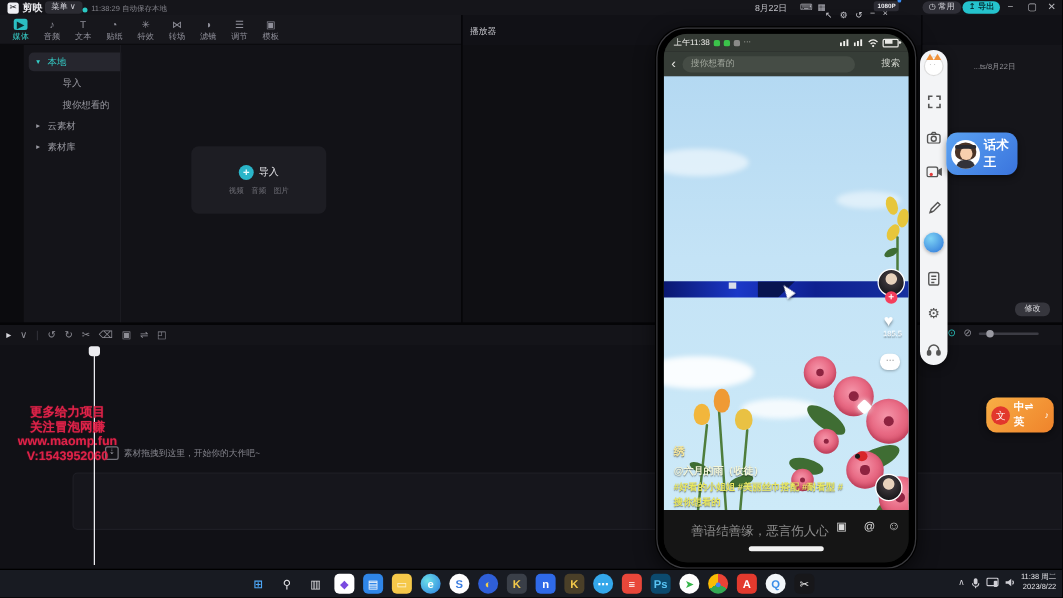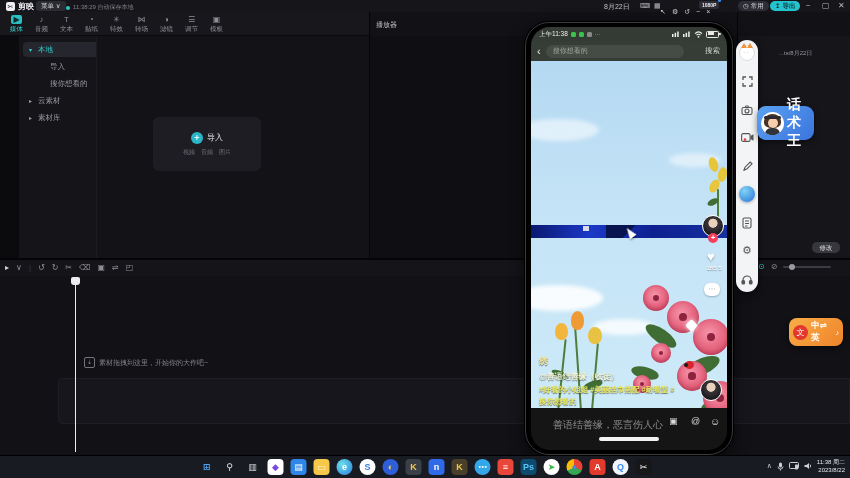--- a/index.html
+++ b/index.html
@@ -126,21 +126,21 @@
   .fball{width:16px;height:16px;border-radius:50%;background:radial-gradient(circle at 35% 30%,#7fd4f5,#2a72d8);box-shadow:0 1px 3px rgba(0,0,0,.3);}
   .gear-txt{font-size:11px;color:#555;}
 
   
   .assistant{position:absolute;left:757px;top:106px;width:57px;height:34px;background:linear-gradient(135deg,#5aa2f2,#3a74dd);border-radius:9px;box-shadow:0 2px 6px rgba(0,0,0,.45);z-index:13;display:flex;align-items:center;padding:0 4px;box-sizing:border-box;gap:3px;}
   .a-avatar{position:relative;width:23px;height:23px;border-radius:50%;background:#fff;overflow:hidden;flex:none;}
   .a-hair{position:absolute;left:3px;top:2px;width:17px;height:14px;border-radius:50% 50% 40% 40%;background:#4a3326;}
   .a-face{position:absolute;left:6.5px;top:6px;width:10px;height:10px;border-radius:50%;background:#f7cfae;}
   .a-band{position:absolute;left:3px;top:4px;width:17px;height:3px;border-radius:2px;background:#2a2a30;}
   .a-body{position:absolute;left:4px;top:16px;width:15px;height:8px;border-radius:6px 6px 0 0;background:#33333a;}
-  .a-label{color:#fff;font-weight:bold;font-size:14px;}
+  .a-label{color:#fff;font-weight:bold;font-size:10px;}
   .translate{position:absolute;left:789px;top:318px;width:54px;height:28px;background:linear-gradient(135deg,#f8ae45,#ef832b);border-radius:8px;box-shadow:0 2px 6px rgba(0,0,0,.45);z-index:13;display:flex;align-items:center;gap:3px;padding:0 4px;box-sizing:border-box;}
   .t-ic{width:15px;height:15px;border-radius:50%;background:#e2372c;color:#fff;font-size:8px;line-height:15px;text-align:center;flex:none;}
   .t-label{color:#fff;font-weight:bold;font-size:8.5px;}
   .t-note{color:#fff;font-size:7px;}
 
   
   .taskbar{position:absolute;left:0;top:455px;width:850px;height:23px;background:rgba(25,28,35,.96);border-top:1px solid #000;z-index:20;}
   .tb-center{position:absolute;left:50%;transform:translateX(-50%);top:3px;display:flex;gap:7px;}
   .tb-ic{width:16px;height:16px;border-radius:4px;display:flex;align-items:center;justify-content:center;font-size:9px;font-weight:bold;}
   .tb-tray{position:absolute;right:5px;top:2px;display:flex;align-items:center;gap:5px;}
@@ -286,20 +286,26 @@
         <div class="tl-knob"></div>
       </div>
   </div>
   <div class="tl-area"></div>
   <div class="track-strip"></div>
   <div class="playhead-cap"></div>
   <div class="playhead-line"></div>
   <div class="drop-hint">
     <span class="drop-ic">⇣</span>
     <span class="drop-txt">素材拖拽到这里，开始你的大作吧~</span>
+  </div>
+  <div class="watermark">
+    <div>更多给力项目</div>
+    <div>关注冒泡网赚</div>
+    <div>www.maomp.fun</div>
+    <div>V:1543952060</div>
   </div>
 
   <div class="phone">
     <div class="phone-screen">
 
       <div class="p-status">
         <span>上午11:38</span>
         <span class="chip"></span>
         <span class="chip"></span>
         <span class="chip gray"></span>
@@ -380,21 +386,21 @@
         <div class="leaf" style="left:168px;top:336px;width:32px;height:14px;transform:rotate(-30deg);"></div>
         <div class="pf" style="left:112px;top:224px;width:26px;height:26px;"></div>
         <div class="pf" style="left:136px;top:240px;width:32px;height:32px;"></div>
         <div class="pf" style="left:162px;top:258px;width:36px;height:36px;"></div>
         <div class="pf" style="left:120px;top:282px;width:20px;height:20px;"></div>
         <div class="pf" style="left:146px;top:300px;width:30px;height:30px;"></div>
         <div class="pf" style="left:172px;top:320px;width:34px;height:34px;"></div>
         <div class="pf" style="left:102px;top:314px;width:18px;height:18px;"></div>
 
         <div class="corner-tag">绣</div>
-        <div class="uname">@善语结善缘（收徒）</div>
+        <div class="uname">@六月的雨（收徒）</div>
         <div class="hashtag" style="top:324px;">#好看的小姐姐 #美丽丝巾搭配 #耐看型 #</div>
         <div class="hashtag" style="top:336px;">搜你想看的</div>
       </div>
 
       <div class="p-comment">
         <span class="p-cinput">善语结善缘，恶言伤人心</span>
         <span class="p-cic" style="left:138px;">▣</span>
         <span class="p-cic" style="left:160px;">@</span>
         <span class="p-cic" style="left:179px;font-size:10px;">☺</span>
         <div class="homebar"></div>

